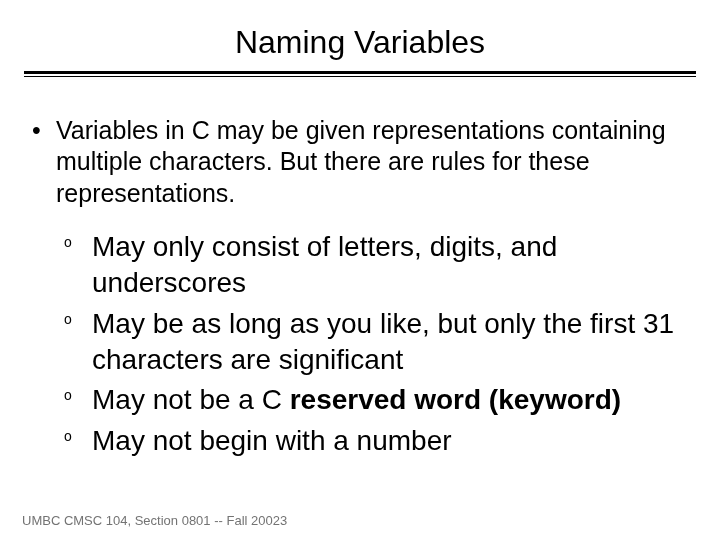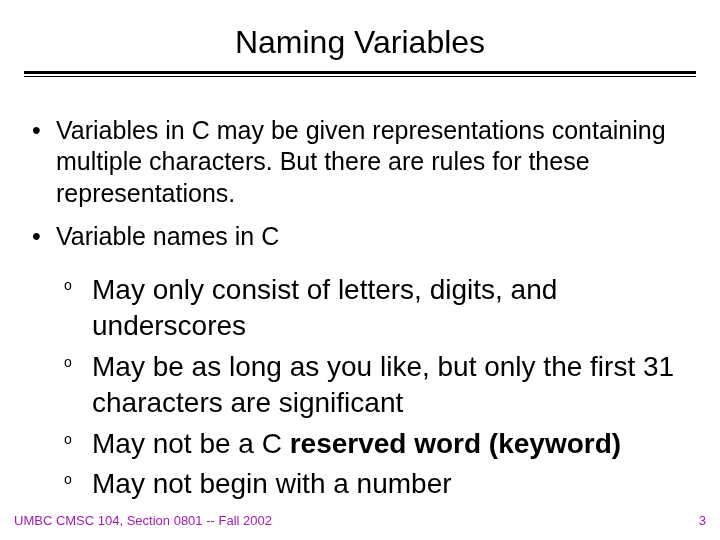--- a/index.html
+++ b/index.html
@@ -10,35 +10,34 @@
   .rule .thick { width: 100%; height: 3px; background: #000; }
   .rule .thin { width: 100%; height: 1px; background: #000; margin-top: 2px; }
   .body { padding: 26px 6px 0 6px; font-size: 25px; line-height: 1.25; }
   ul.bullets { list-style: none; }
   ul.bullets > li { position: relative; padding-left: 26px; margin-bottom: 4px; margin-top: 12px; }
   ul.bullets > li::before { content: "•"; position: absolute; left: 2px; top: 0; font-size: 25px; }
   ul.sub { list-style: none; margin-top: 20px; }
   ul.sub > li { position: relative; padding-left: 62px; margin-bottom: 4px; font-size: 28px; line-height: 1.3; }
   ul.sub > li::before { content: "o"; position: absolute; left: 34px; top: 4px; font-size: 14px; font-family: Arial; }
   .bold { font-weight: bold; }
-  .footer { position: absolute; bottom: 12px; left: 14px; right: 14px; display: flex; justify-content: space-between; font-size: 13px; color: #a21caf; }
+  .footer { position: absolute; bottom: 12px; left: 22px; right: 14px; display: flex; font-size: 13px; color: #737373; }
 </style>
 </head>
 <body>
 
 <div class="slide">
   <div class="title">Naming Variables</div>
   <div class="rule">
     <div class="thick"></div>
     <div class="thin"></div>
   </div>
   <div class="body">
     <ul class="bullets">
       <li>Variables in C may be given representations containing multiple characters.  But there are rules for these representations.</li>
-      <li>Variable names in C</li>
     </ul>
     <ul class="sub">
       <li>May only consist of letters, digits, and underscores</li>
       <li>May be as long as you like, but only the first 31 characters are significant</li>
       <li><span>May not be a C </span><span class="bold">reserved word (keyword)</span></li>
       <li>May not begin with a number</li>
     </ul>
   </div>
   <div class="footer">
     <span>UMBC CMSC 104, Section 0801 -- Fall 2002</span>

